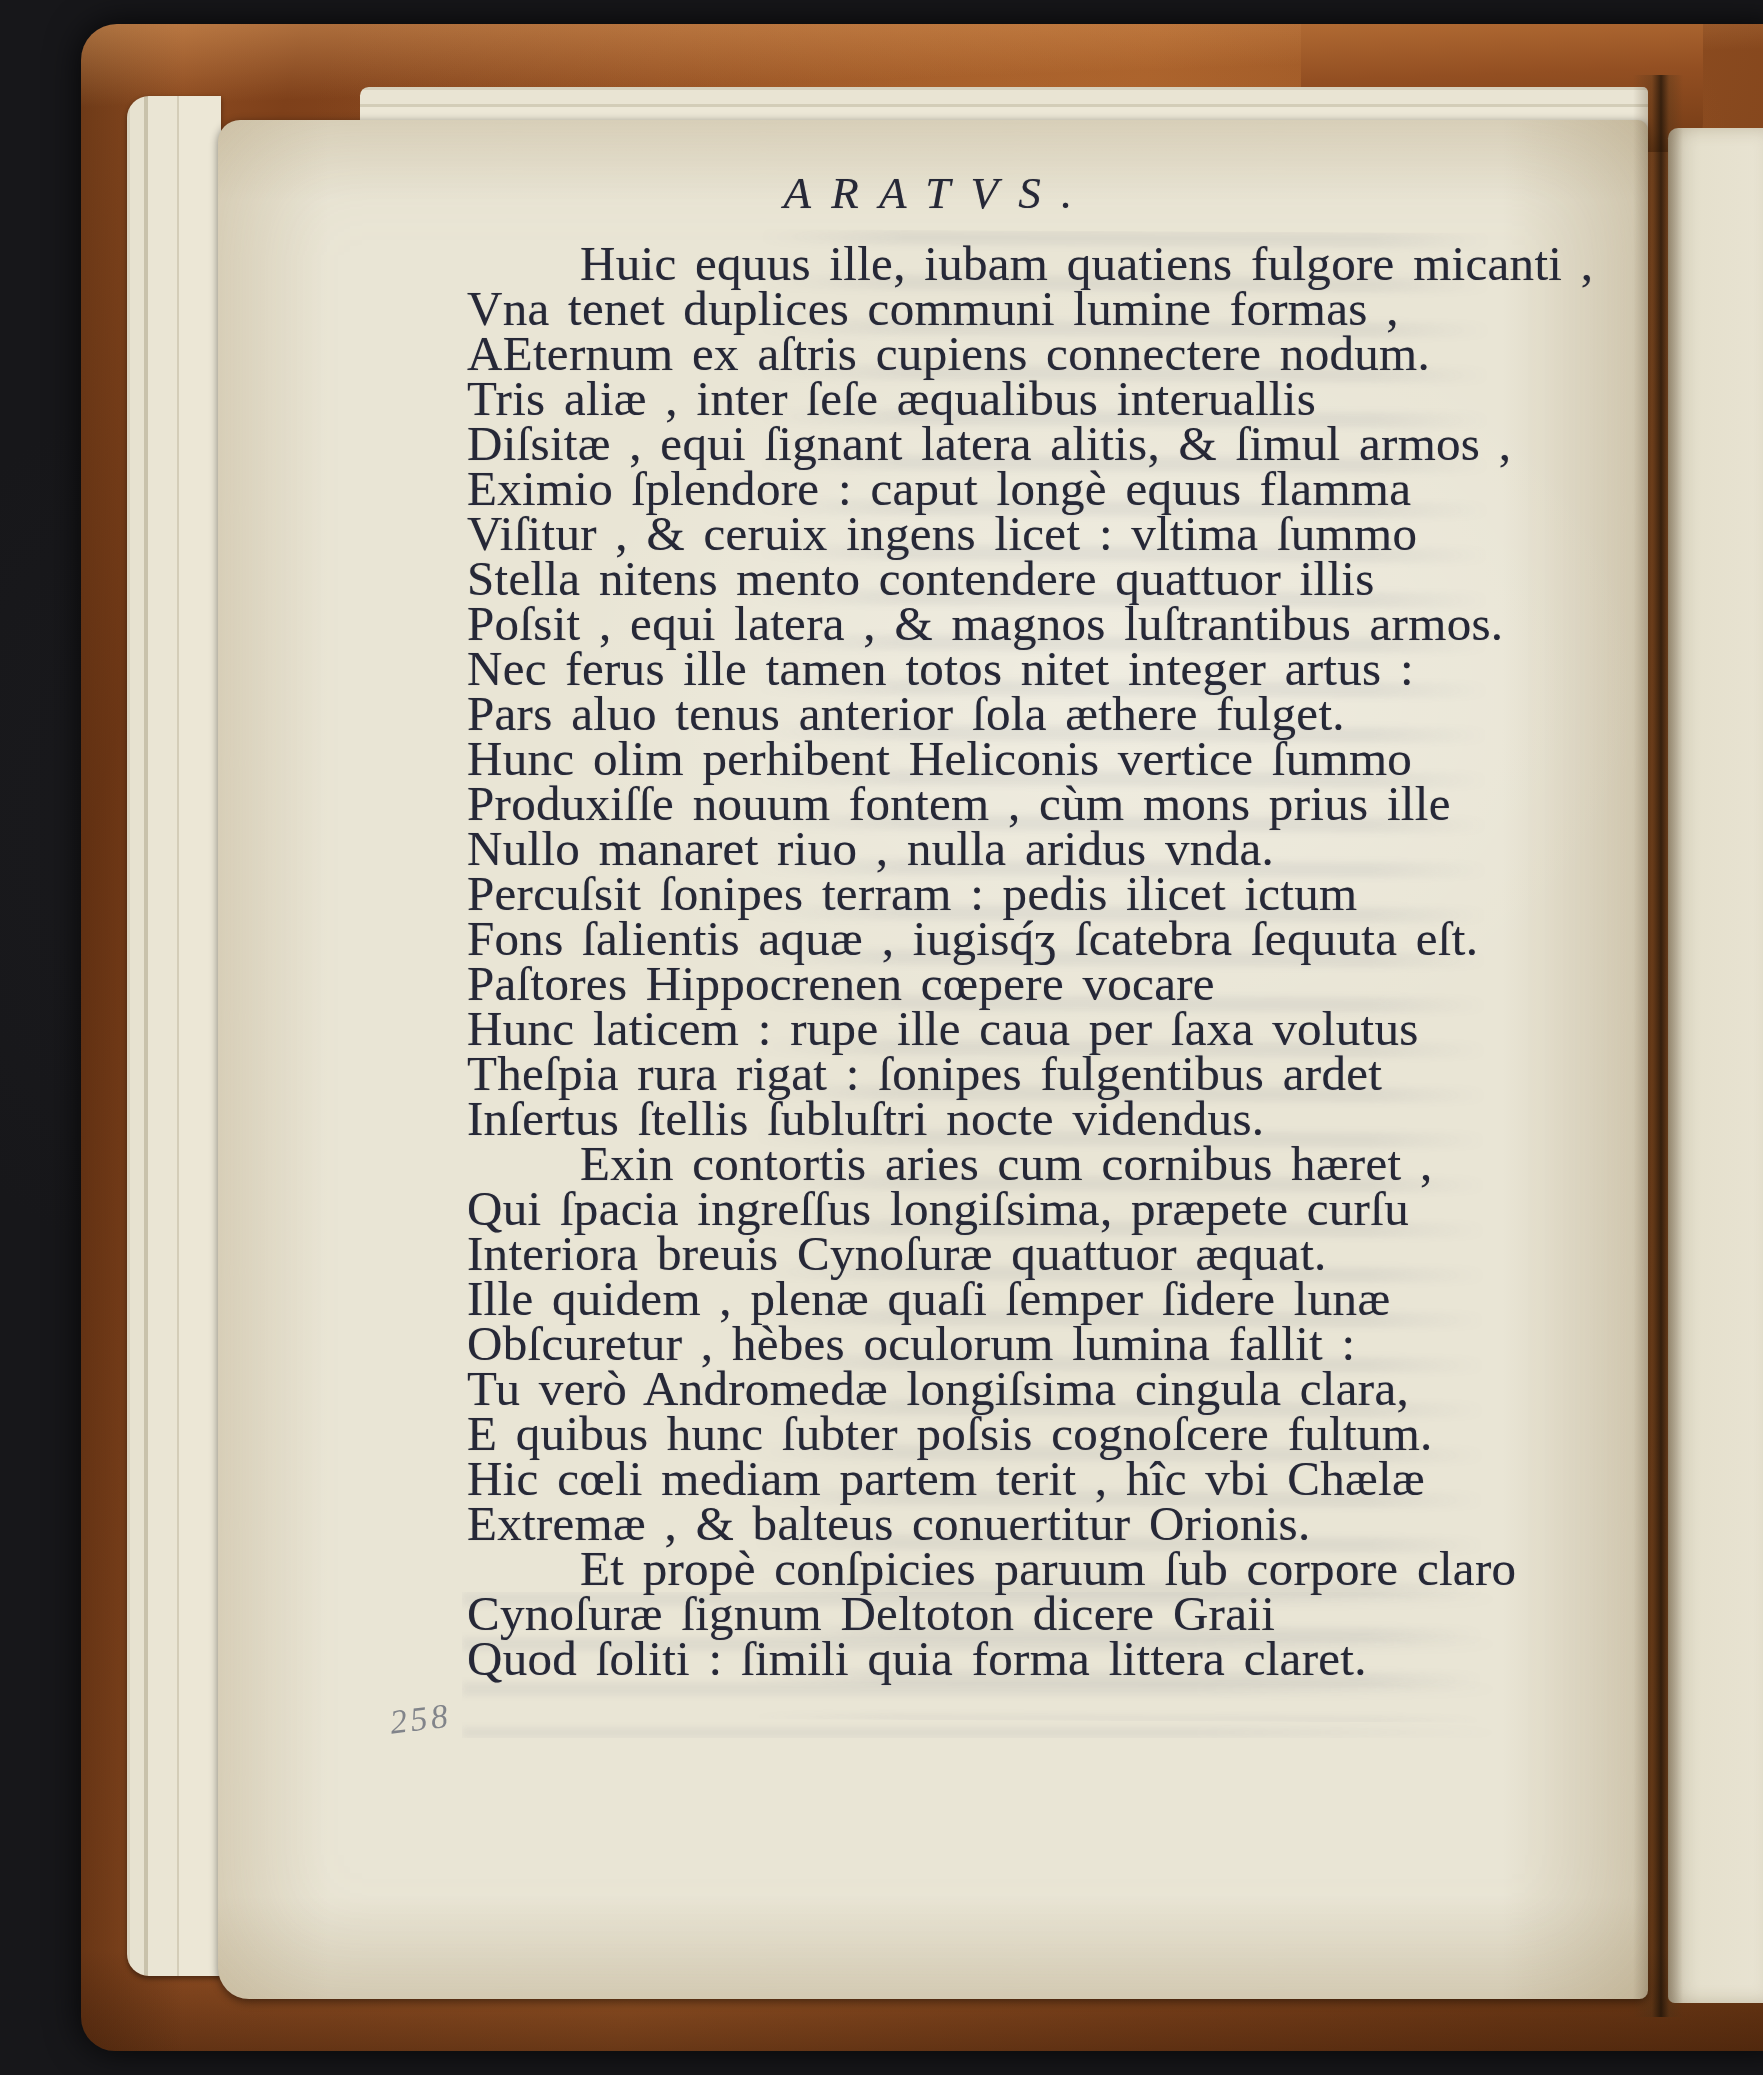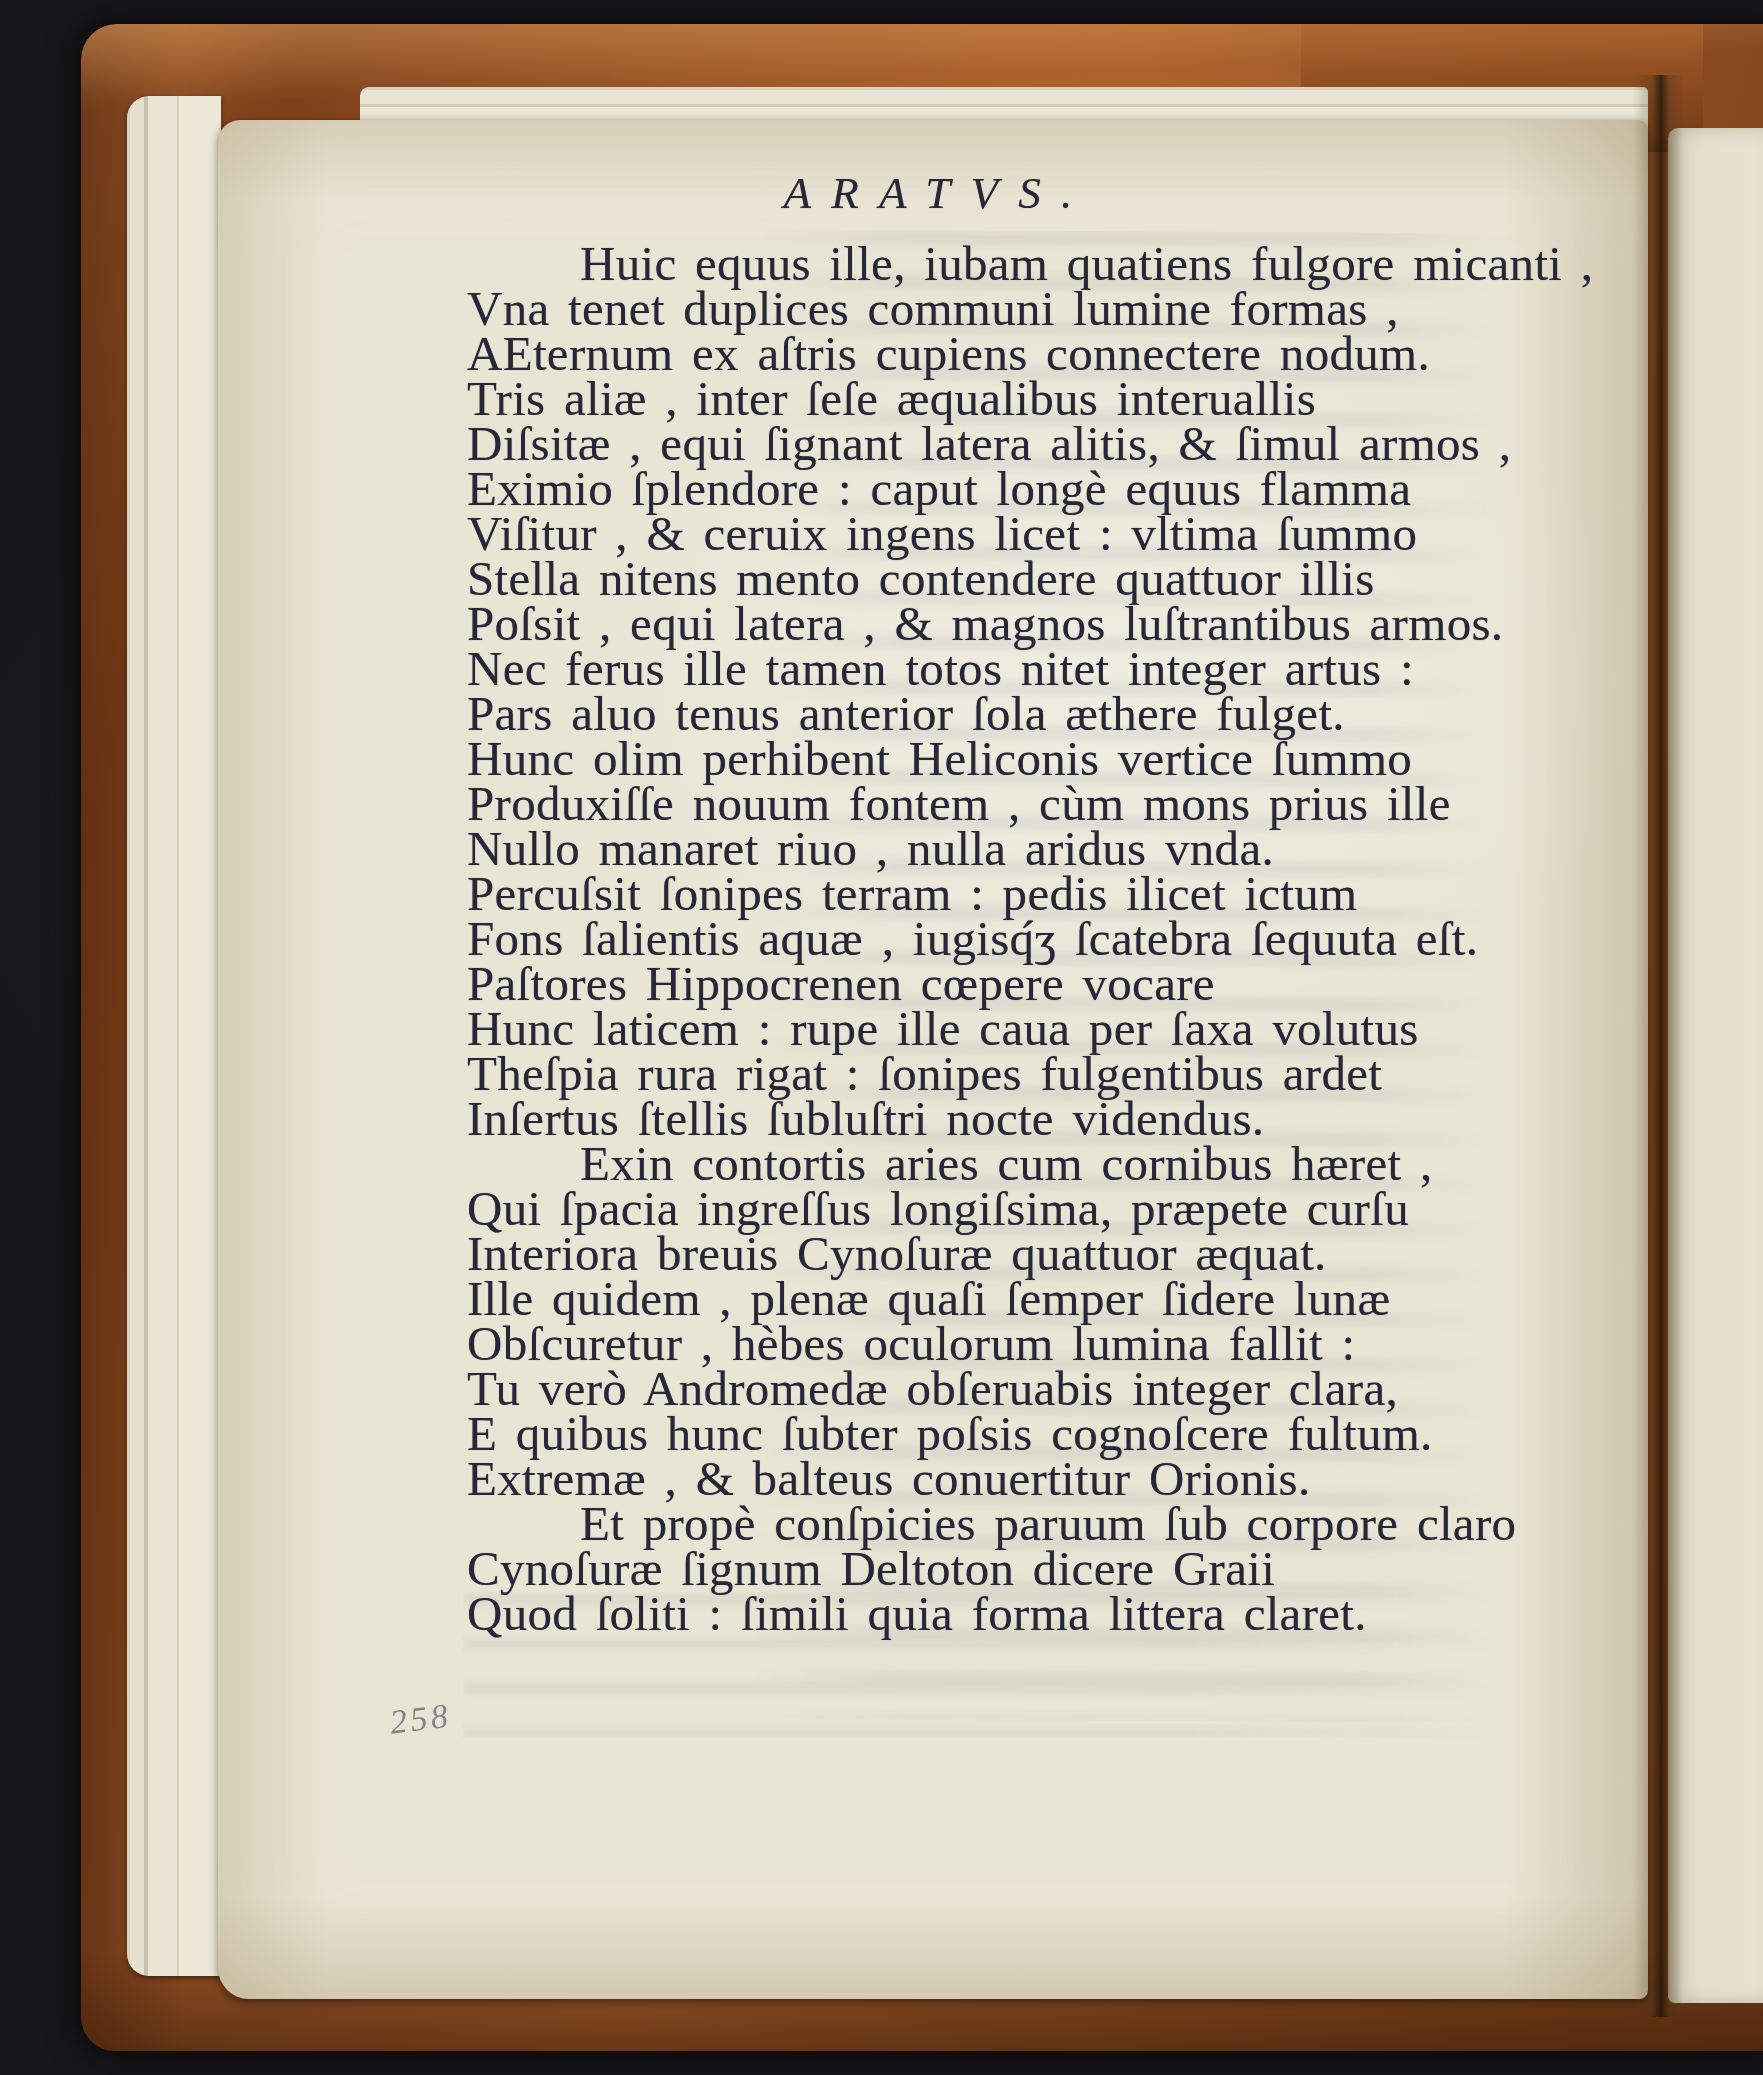--- a/index.html
+++ b/index.html
@@ -152,22 +152,23 @@
         <div class="line">Fons ſalientis aquæ , iugisq́ʒ ſcatebra ſequuta eſt.</div>
         <div class="line">Paſtores  Hippocrenen cœpere  vocare</div>
         <div class="line">Hunc laticem : rupe ille caua per ſaxa volutus</div>
         <div class="line">Theſpia rura rigat : ſonipes fulgentibus ardet</div>
         <div class="line">Inſertus ſtellis ſubluſtri nocte videndus.</div>
         <div class="line indent">Exin  contortis aries cum cornibus hæret ,</div>
         <div class="line">Qui ſpacia ingreſſus longiſsima, præpete curſu</div>
         <div class="line">Interiora breuis Cynoſuræ quattuor æquat.</div>
         <div class="line">Ille quidem , plenæ quaſi ſemper ſidere lunæ</div>
         <div class="line">Obſcuretur , hèbes oculorum lumina fallit :</div>
-        <div class="line">Tu verò Andromedæ obſeruabis integer clara,</div>
+        <div class="line">Tu verò Andromedæ longiſsima cingula clara,</div>
         <div class="line">E quibus hunc ſubter poſsis cognoſcere fultum.</div>
+        <div class="line">Hic cœli mediam partem terit ,  hîc vbi Chælæ</div>
         <div class="line">Extremæ , &amp; balteus conuertitur Orionis.</div>
         <div class="line indent">Et propè conſpicies paruum ſub corpore claro</div>
         <div class="line">Cynoſuræ ſignum  Deltoton  dicere Graii</div>
         <div class="line">Quod ſoliti :  ſimili quia forma littera claret.</div>
       </div>
 
   </div>
 
   <div class="folio-note">258</div>
 

